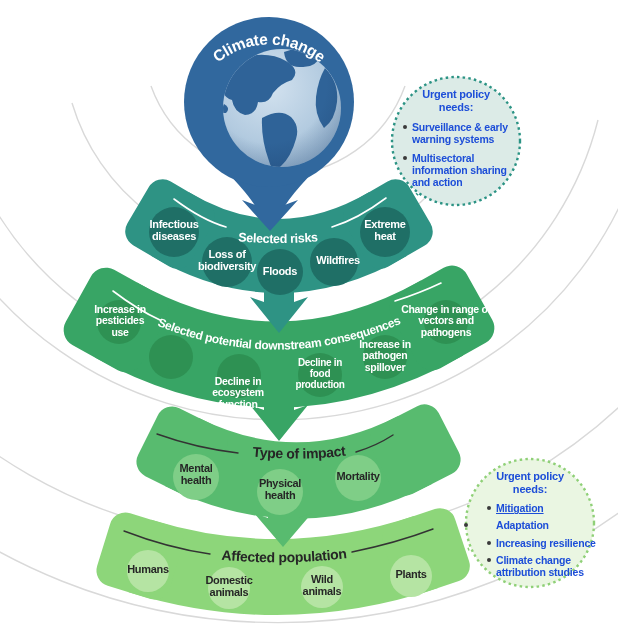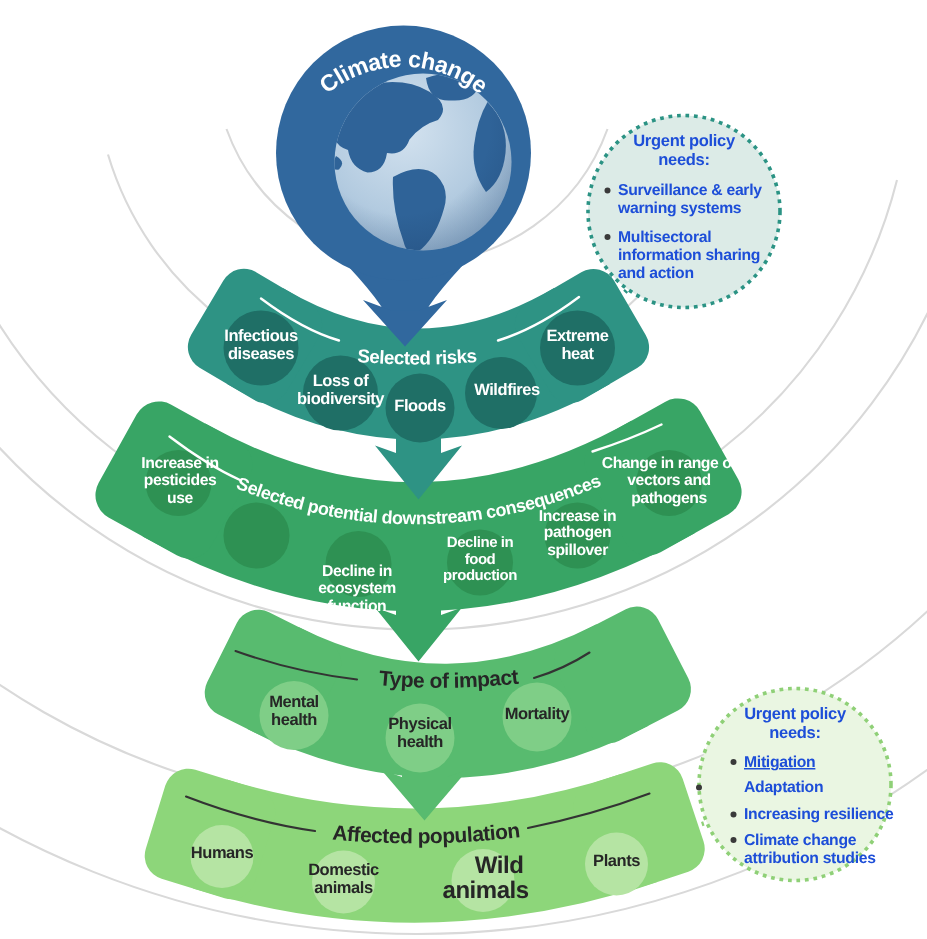--- a/index.html
+++ b/index.html
@@ -172,21 +172,21 @@
   <div class="lbl lw" style="left:320px;top:374px;width:64px;font-size:10px;">Decline in food production</div>
   <div class="lbl lw" style="left:385px;top:356px;width:74px;font-size:10.5px;">Increase in pathogen spillover</div>
   <div class="lbl lw" style="left:446px;top:321px;width:102px;font-size:10.5px;">Change in range of vectors and pathogens</div>
 
   <div class="lbl ld" style="left:196px;top:475px;width:52px;font-size:11px;">Mental health</div>
   <div class="lbl ld" style="left:280px;top:490px;width:56px;font-size:11px;">Physical health</div>
   <div class="lbl ld" style="left:358px;top:477px;width:72px;font-size:11px;">Mortality</div>
 
   <div class="lbl ld" style="left:148px;top:570px;width:62px;font-size:11px;">Humans</div>
   <div class="lbl ld" style="left:229px;top:587px;width:64px;font-size:11px;">Domestic animals</div>
-  <div class="lbl ld" style="left:322px;top:586px;width:54px;font-size:16px;text-align:right;">Wild animals</div>
+  <div class="lbl ld" style="left:322px;top:586px;width:54px;font-size:11px;">Wild animals</div>
   <div class="lbl ld" style="left:411px;top:575px;width:52px;font-size:11px;">Plants</div>
 
   <div class="policy" style="left:398px;top:88px;width:116px;">
     <div class="ptitle" style="width:80px;">Urgent policy needs:</div>
     <div class="rows" style="margin-top:6px;">
       <div class="row" style="margin-top:2px;">
           <span class="dot"></span>
           <span style="width:97px;">Surveillance &amp; early warning systems</span>
         </div>
       <div class="row" style="margin-top:6px;">

